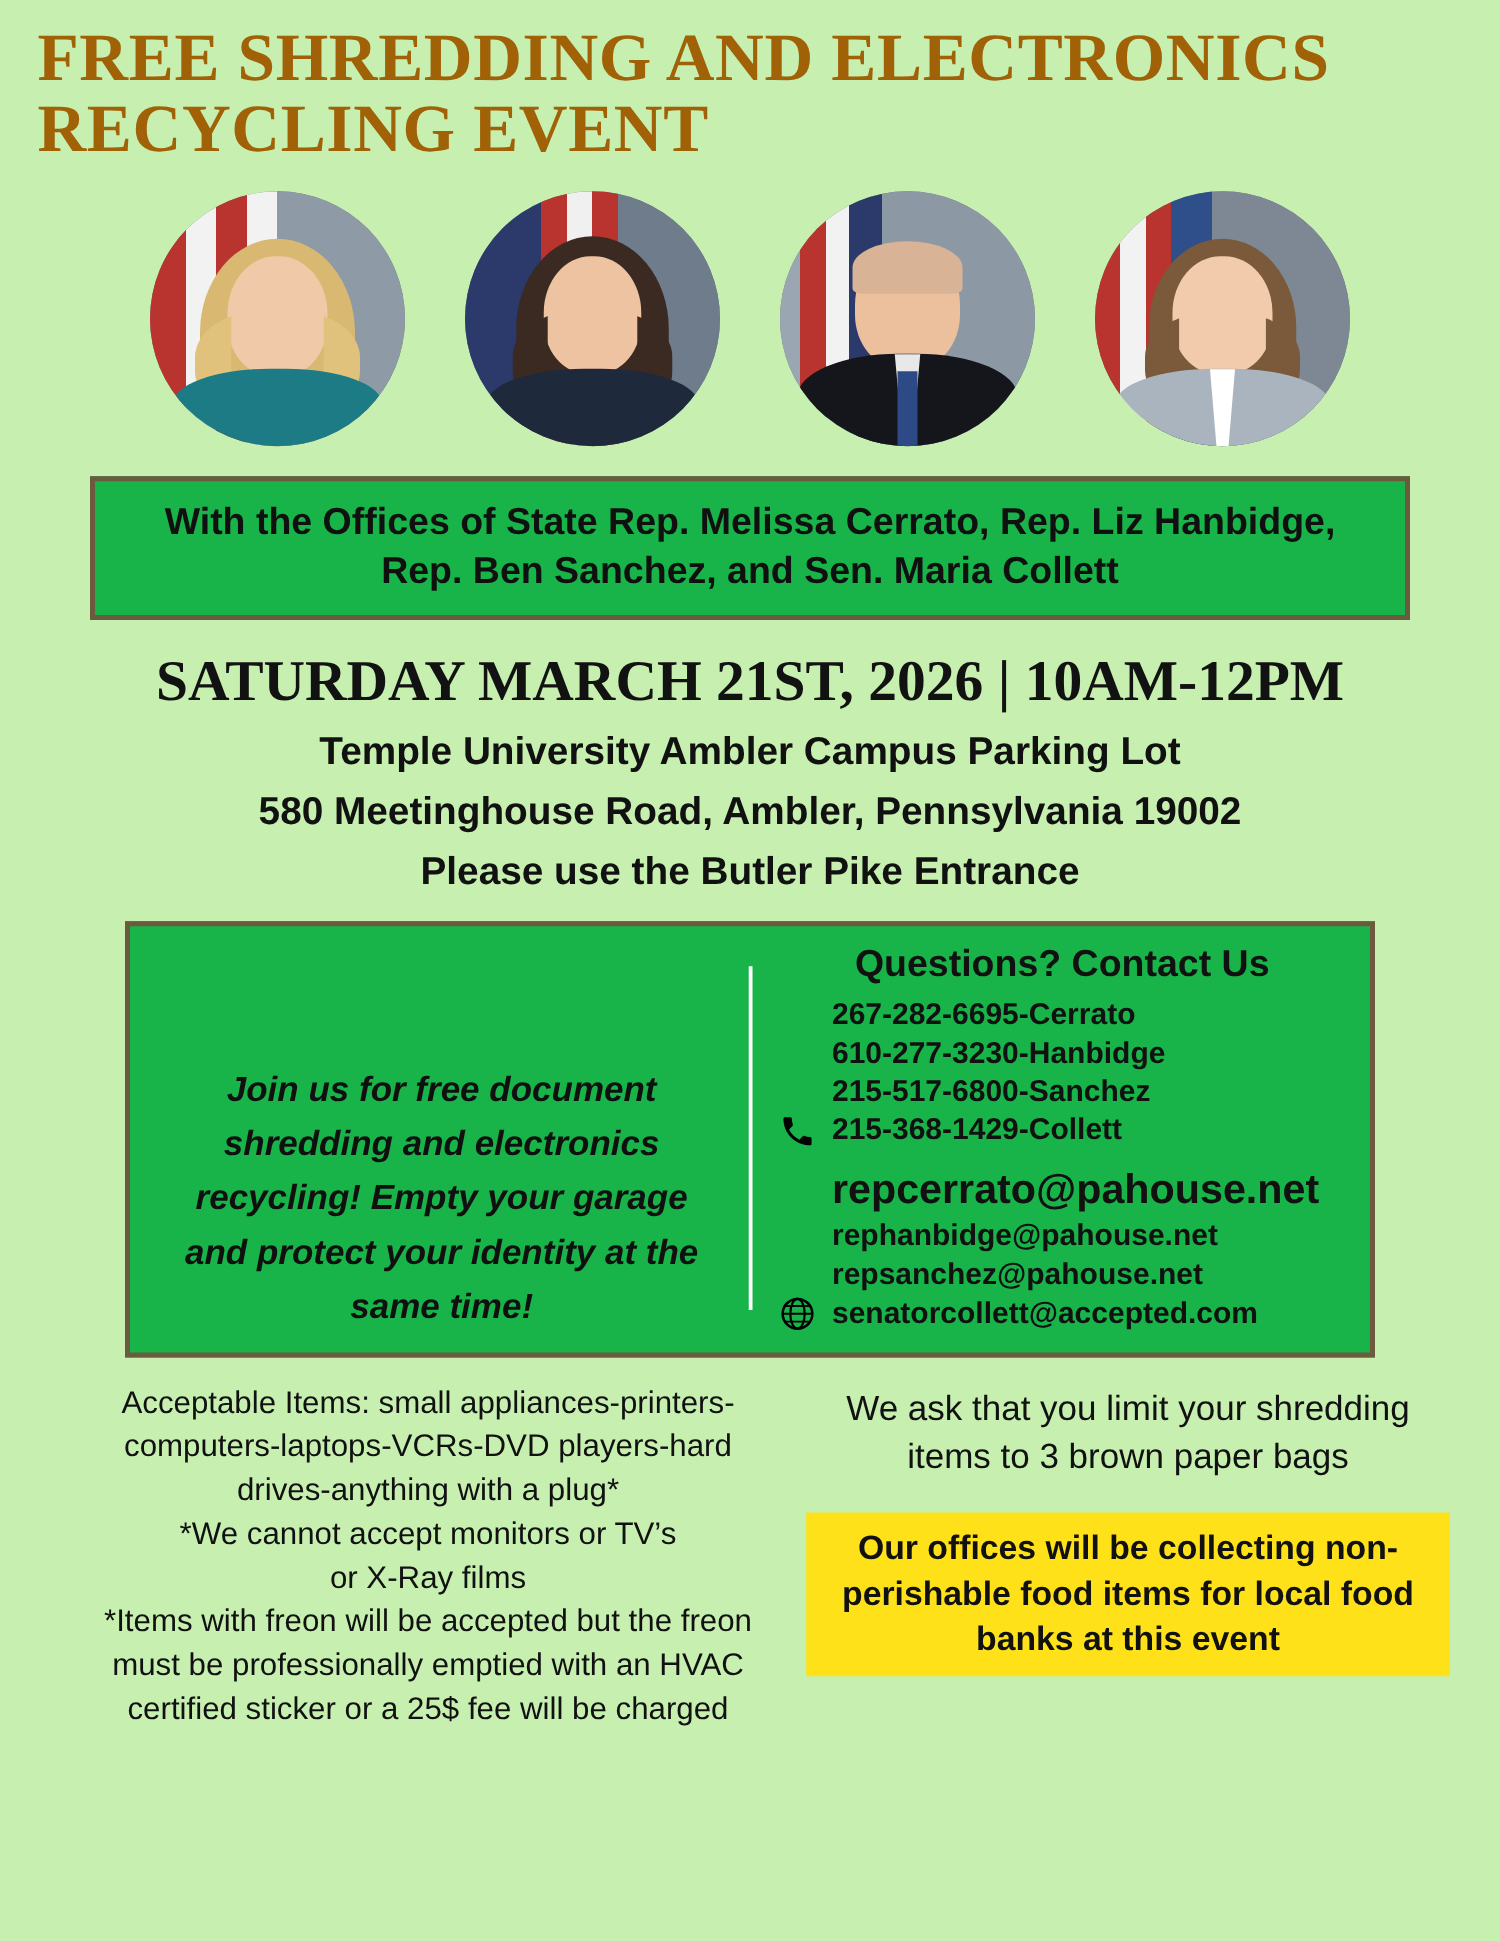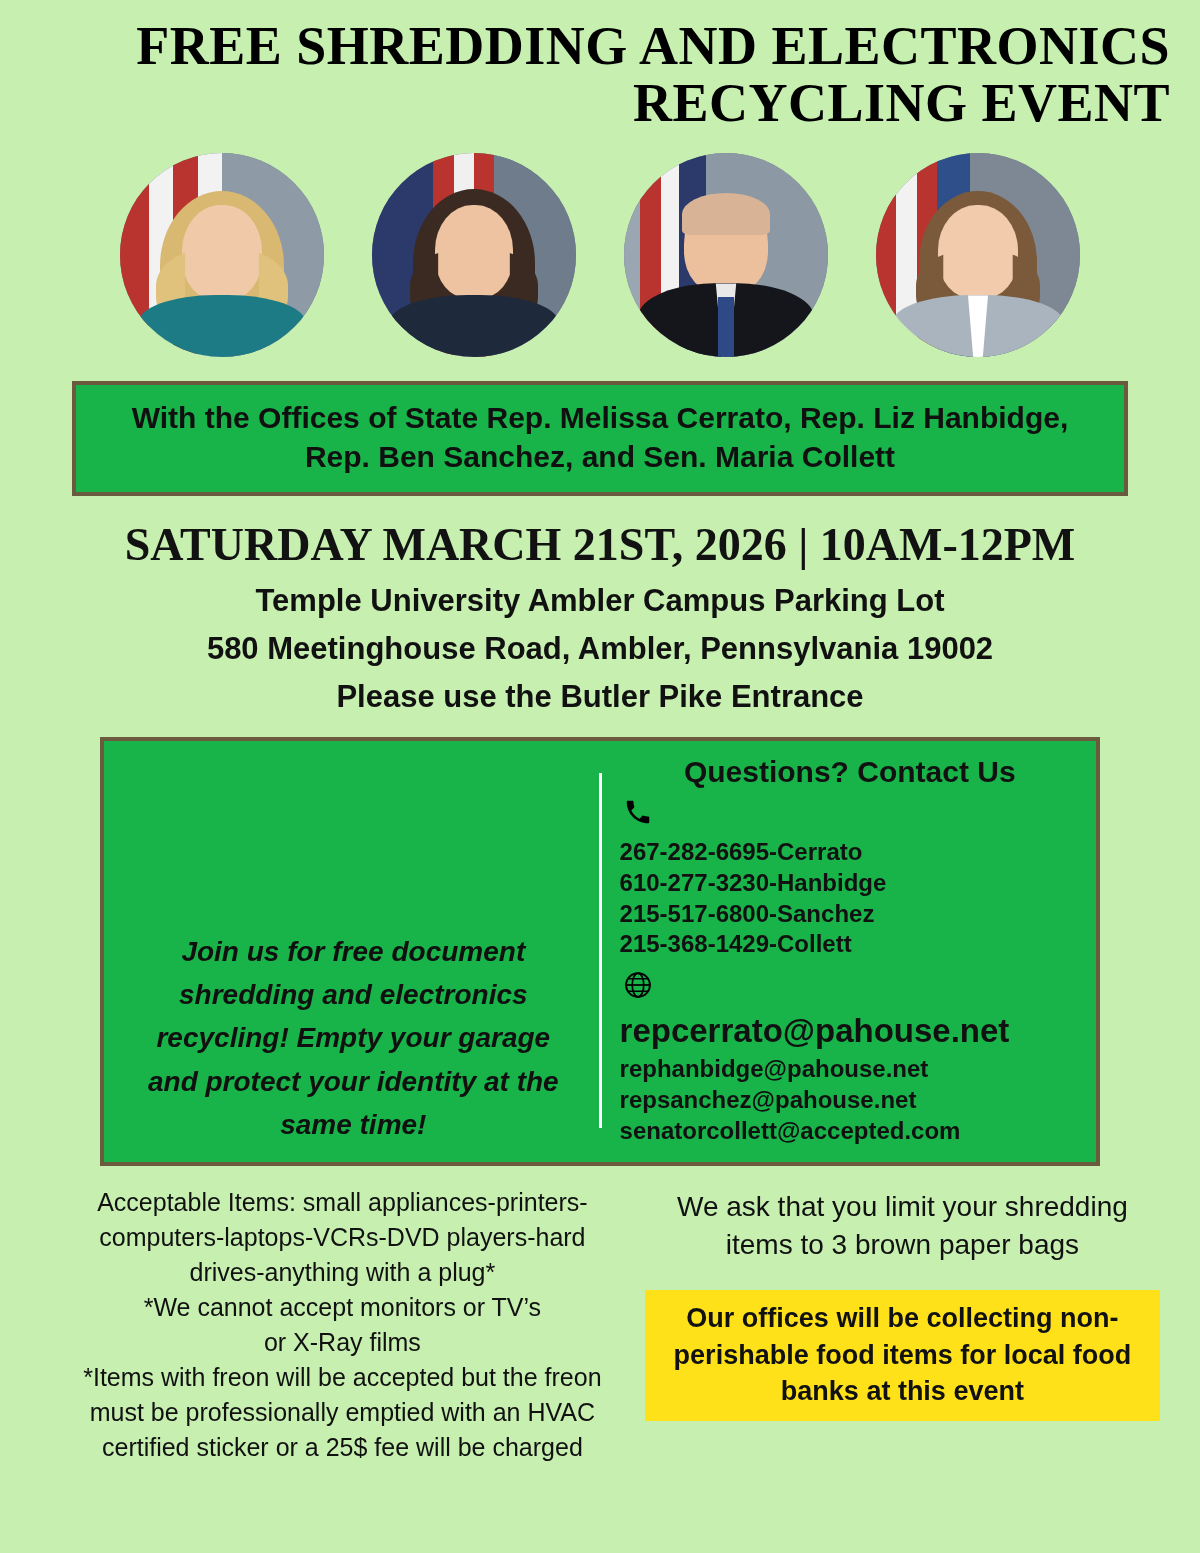--- a/index.html
+++ b/index.html
@@ -22,24 +22,24 @@
     position: relative;
     box-sizing: border-box;
   }
 
   
   .title {
     font-family: "Liberation Serif", serif;
     font-weight: bold;
     font-size: 54px;
     line-height: 1.05;
-    text-align: right;
+    text-align: left;
     letter-spacing: 0.5px;
     padding: 18px 30px 0 30px;
-    color: #000000;
+    color: #a16207;
   }
 
   
   .portraits {
     display: flex;
     justify-content: center;
     gap: 48px;
     margin-top: 22px;
   }
   .portrait {
@@ -165,23 +165,22 @@
     box-sizing: border-box;
   }
   .q-title {
     font-size: 30px;
     font-weight: bold;
     text-align: center;
     margin: 0 0 8px 0;
   }
   .contact-row {
     display: flex;
-    align-items: flex-start;
+    align-items: flex-end;
     gap: 10px;
-    flex-direction: column;
   }
   .contact-icon {
     width: 36px;
     min-width: 36px;
     display: flex;
     justify-content: center;
     align-items: center;
   }
   .phones div, .emails div {
     font-size: 24px;

